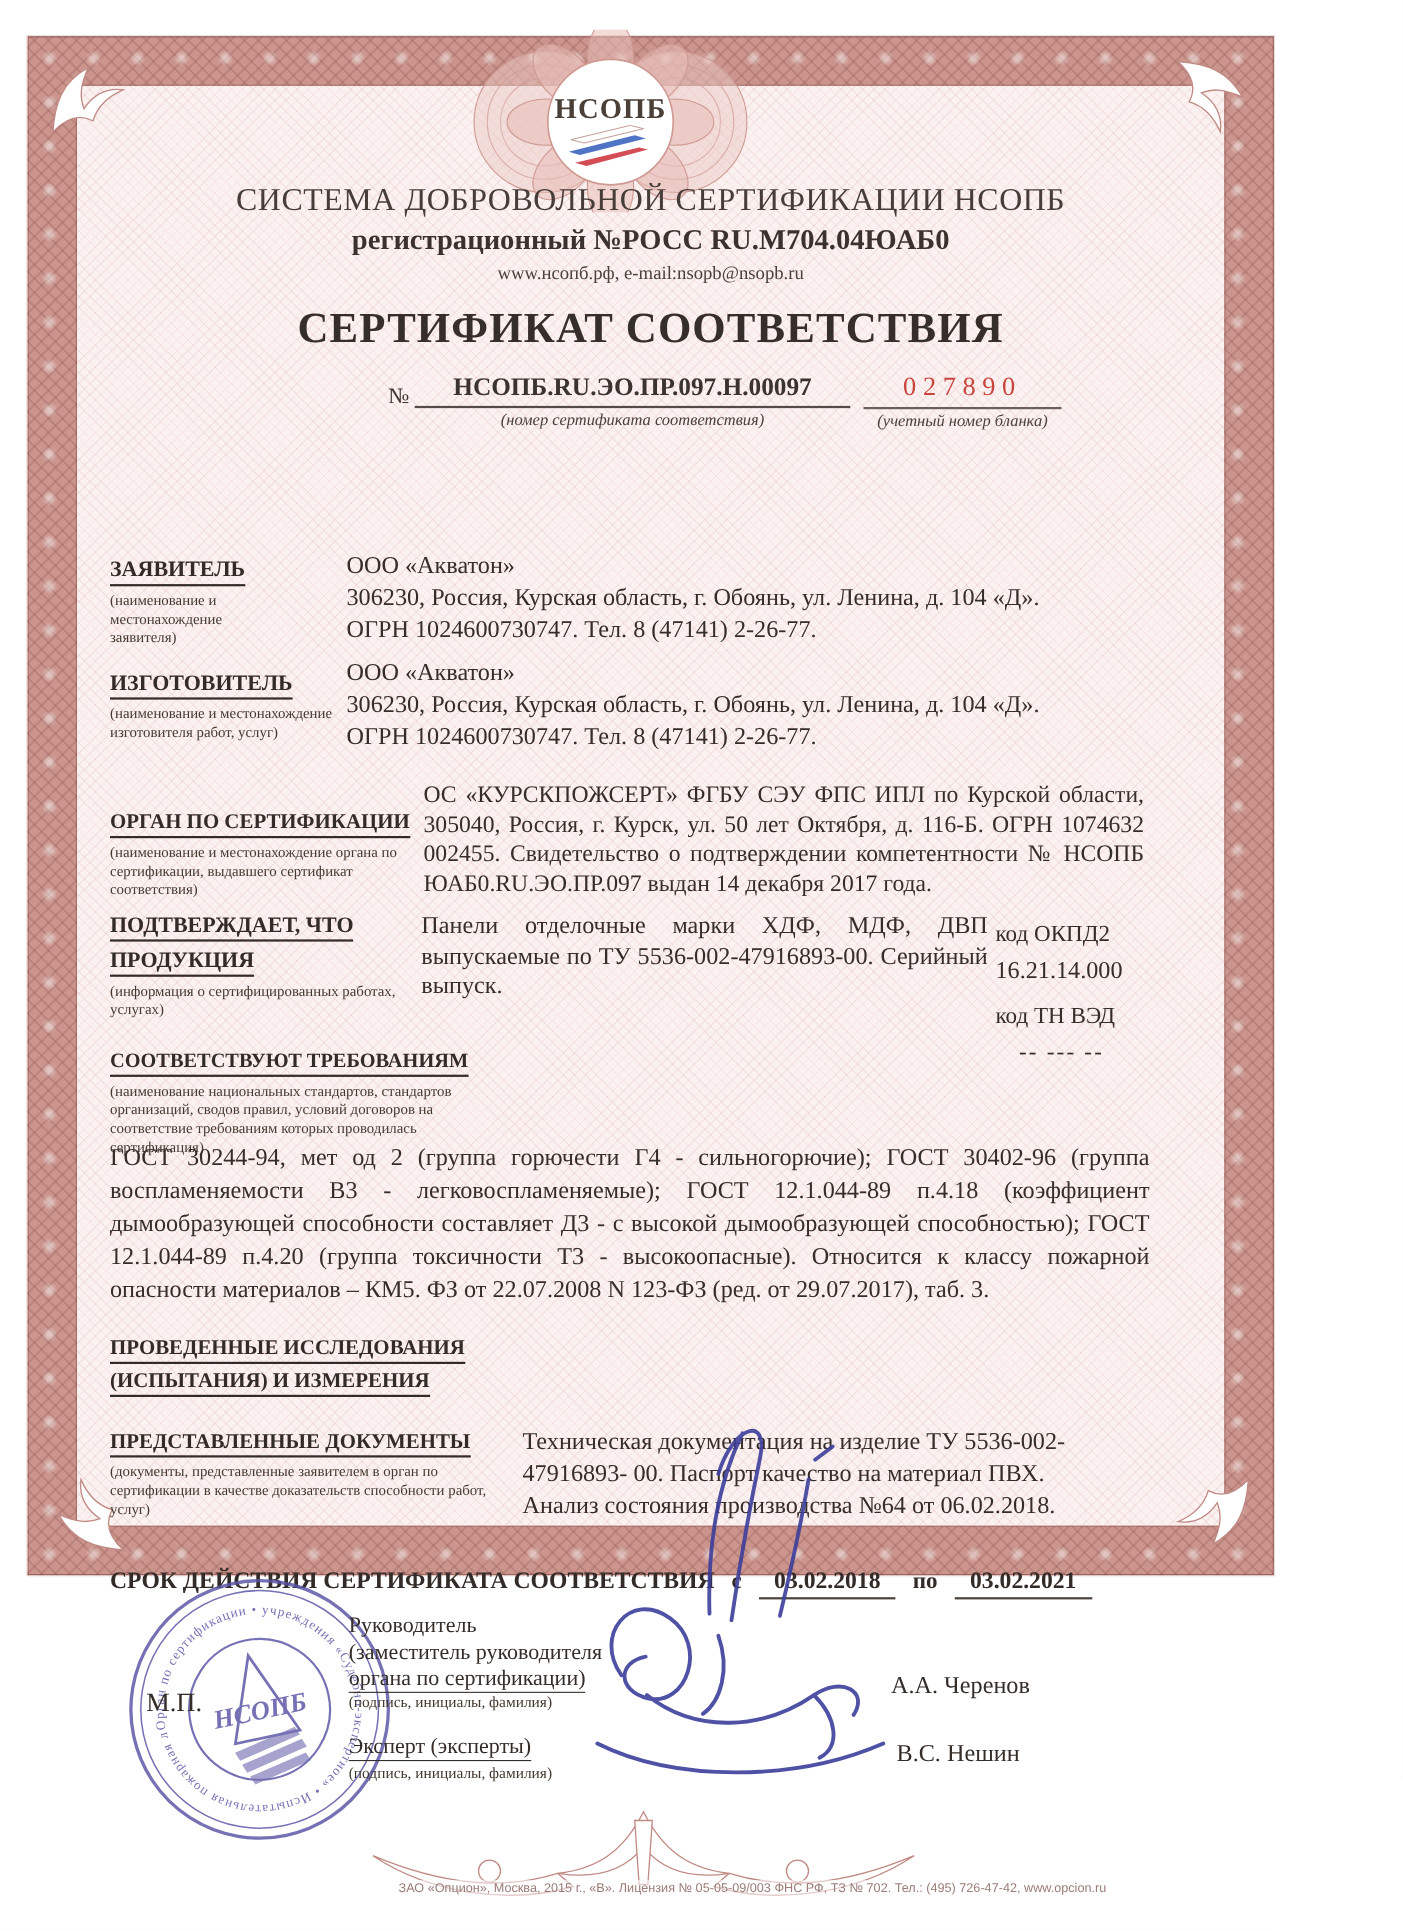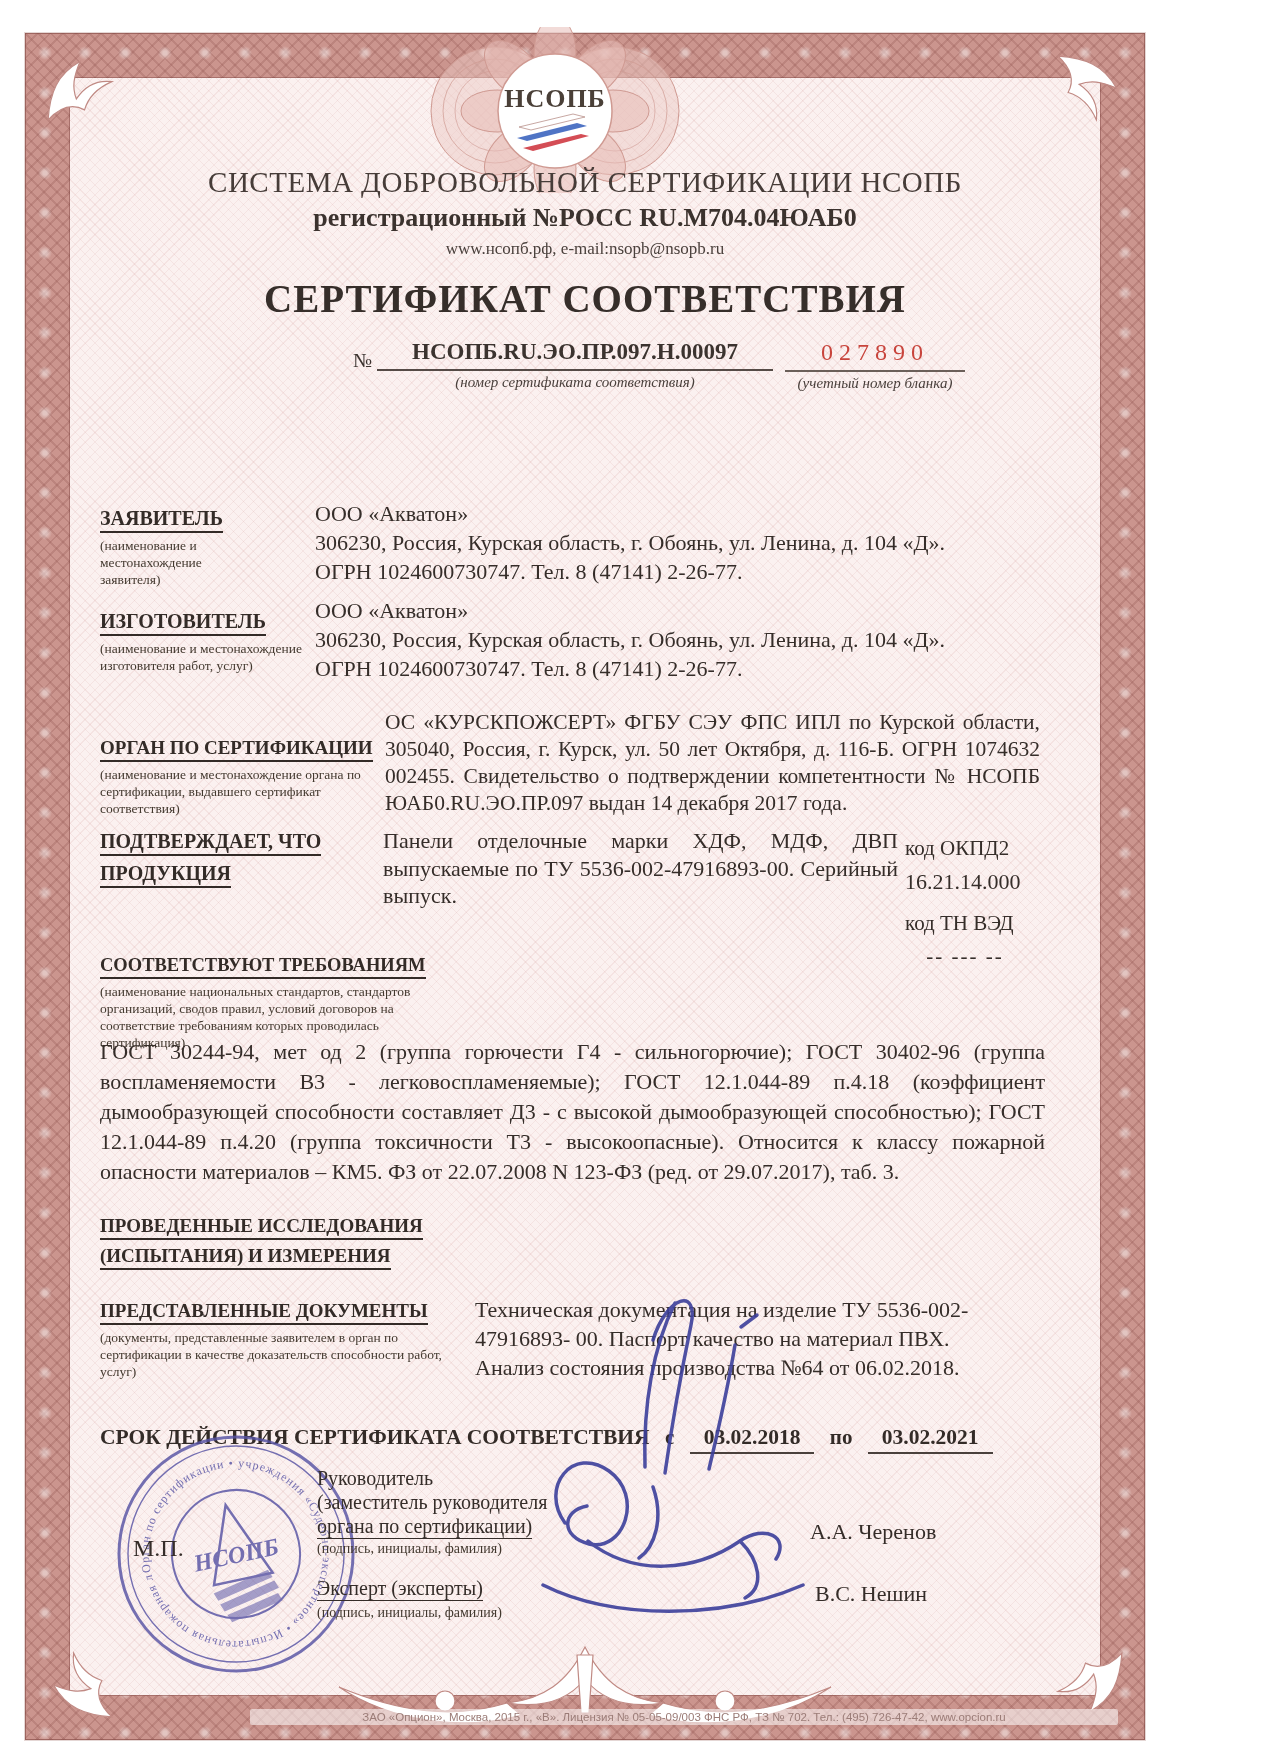--- a/index.html
+++ b/index.html
@@ -1,26 +1,26 @@
 <!DOCTYPE html>
 <html><head>
 <meta charset="utf-8">
 <style>
   html,body{margin:0;padding:0;background:#ffffff;}
   .page{position:relative;width:1275px;height:1755px;background:#ffffff;overflow:hidden;
         font-family:"Liberation Serif","DejaVu Serif",serif;color:#3b332f;}
   
-  .paper{position:absolute;left:25px;top:33px;width:1120px;height:1707px;
+  .paper{position:absolute;left:25px;top:33px;width:1120px;height:1399px;
          background-color:#cb958e;
          background-image:
            radial-gradient(circle at 20px 20px, rgba(255,255,255,.45) 2px, rgba(255,255,255,0) 7px),
            repeating-linear-gradient(45deg, rgba(148,88,83,.28) 0 2px, rgba(0,0,0,0) 2px 9px),
            repeating-linear-gradient(-45deg, rgba(148,88,83,.28) 0 2px, rgba(0,0,0,0) 2px 9px);
          background-size:40px 40px,auto,auto;
-         box-shadow: inset 0 0 0 1px rgba(134,76,71,.65), 0 0 0 1px rgba(180,140,135,.35);}
+         box-shadow: inset 0 0 0 1px rgba(134,76,71,.65), 0 0 0 1px rgba(180,140,135,.35); padding-left: 13px;}
   .inner{position:absolute;left:45px;top:45px;right:45px;bottom:45px;
          background-color:#fbf1f0;
          background-image:
            repeating-linear-gradient(45deg, rgba(214,160,158,.17) 0 1px, rgba(0,0,0,0) 1px 7px),
            repeating-linear-gradient(-45deg, rgba(214,160,158,.17) 0 1px, rgba(0,0,0,0) 1px 7px);
          outline:1px solid rgba(134,76,71,.5);}
   
   .abs{position:absolute;}
   .ctr{left:0;right:0;text-align:center;}
   .sys-title{top:133px;font-size:29px;letter-spacing:.5px;color:#463c38;}
@@ -146,20 +146,21 @@
 
     <div class="abs" style="left:75px;top:676px;width:290px;">
       <div class="lbl" style="font-size:19px;margin-top:28px;"><span class="u">ОРГАН ПО СЕРТИФИКАЦИИ</span></div>
       <div class="sublbl" style="width:280px;">(наименование и местонахождение органа по сертификации, выдавшего сертификат соответствия)</div>
     </div>
     <div class="abs val just" style="left:360px;top:676px;width:655px;line-height:27px;font-size:21.5px;">ОС «КУРСКПОЖСЕРТ» ФГБУ СЭУ ФПС ИПЛ по Курской области, 305040, Россия, г. Курск,  ул. 50 лет Октября, д. 116-Б. ОГРН 1074632 002455. Свидетельство о подтверждении компетентности № НСОПБ ЮАБ0.RU.ЭО.ПР.097 выдан 14 декабря 2017 года.</div>
 
     <div class="abs" style="left:75px;top:797px;width:290px;">
       <div class="lbl"><span class="u">ПОДТВЕРЖДАЕТ, ЧТО</span></div>
       <div class="lbl" style="margin-top:6px;"><span class="u">ПРОДУКЦИЯ</span></div>
+      <div class="sublbl" style="width:285px;">(информация о сертифицированных работах, услугах)</div>
     </div>
     <div class="abs val just" style="left:358px;top:794px;width:515px;line-height:27.5px;">Панели отделочные  марки ХДФ, МДФ, ДВП выпускаемые по ТУ 5536-002-47916893-00. Серийный выпуск.</div>
     <div class="abs codes" style="left:880px;top:803px;width:160px;">
       <div>код ОКПД2</div>
       <div style="margin-top:8px;font-size:22px;">16.21.14.000</div>
       <div style="margin-top:16px;">код ТН ВЭД</div>
       <div style="margin-top:8px;letter-spacing:2px;text-align:center;width:120px;">-- --- --</div>
     </div>
 
     <div class="abs" style="left:75px;top:922px;width:360px;">

